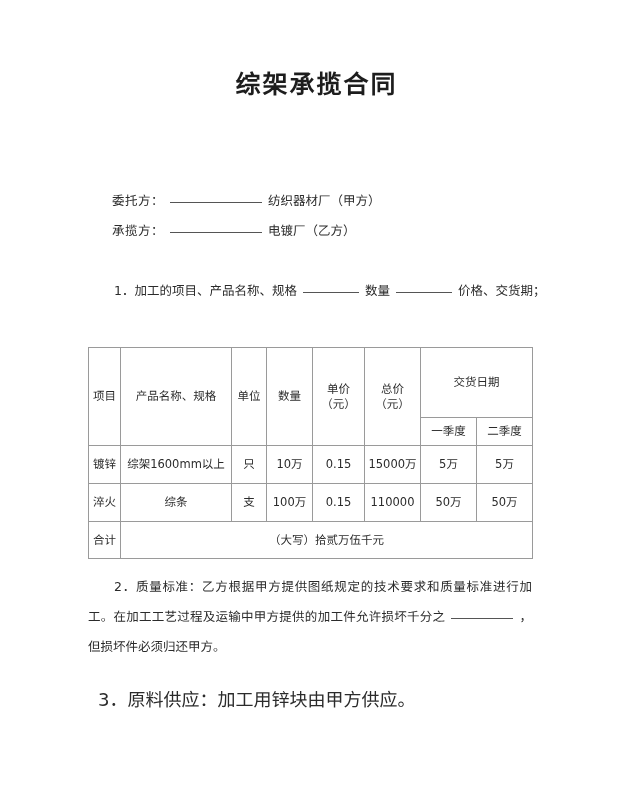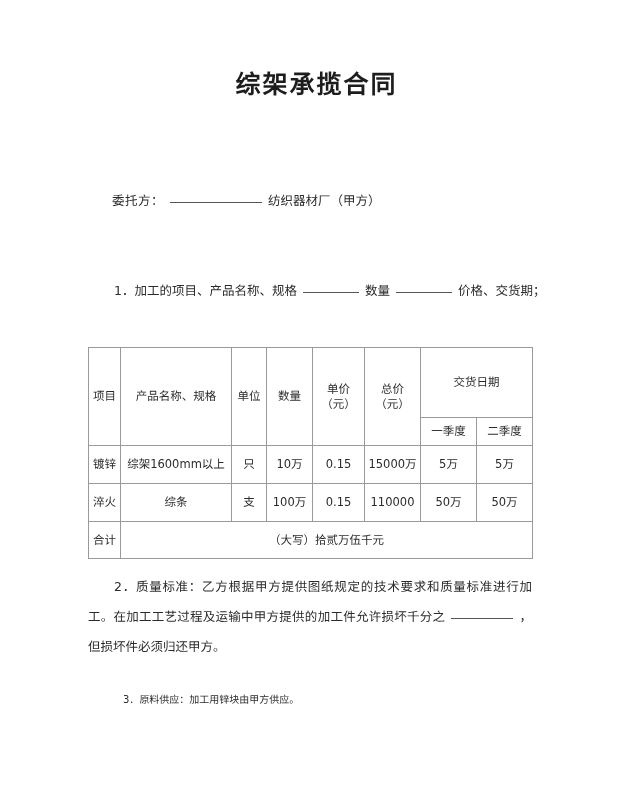--- a/index.html
+++ b/index.html
@@ -121,41 +121,44 @@
     position: absolute;
     left: 88px;
     top: 572px;
     width: 444px;
     font-size: 12.5px;
     line-height: 30px;
     text-align: justify;
   }
   .clause3 {
     position: absolute;
-    left: 97px;
+    left: 72px;
     top: 685px;
     width: 444px;
-    font-size: 10px;
+    font-size: 18px;
     line-height: 30px;
   }
   .blank-damage { width: 62px; }
 </style>
 </head>
 <body>
 
 <div class="page">
 
   <div class="doc-title">综架承揽合同</div>
 
   <div class="party-block">
 
     <div class="party-line">
       <span class="party-label">委托方：</span><span class="blank-line blank-party"></span><span>纺织器材厂（甲方）</span>
     </div>
 
+    <div class="party-line">
+      <span class="party-label">承揽方：</span><span class="blank-line blank-party"></span><span>电镀厂（乙方）</span>
+    </div>
 
   </div>
 
   <div class="clause1">
     <span class="indent2">1．</span><span>加工的项目、产品名称、规格</span><span class="blank-line blank-mid"></span><span>数量</span><span class="blank-line blank-mid"></span><span>价格、交货期；</span>
   </div>
 
   <div class="tbl-wrap">
     <table class="contract">
       <colgroup>

